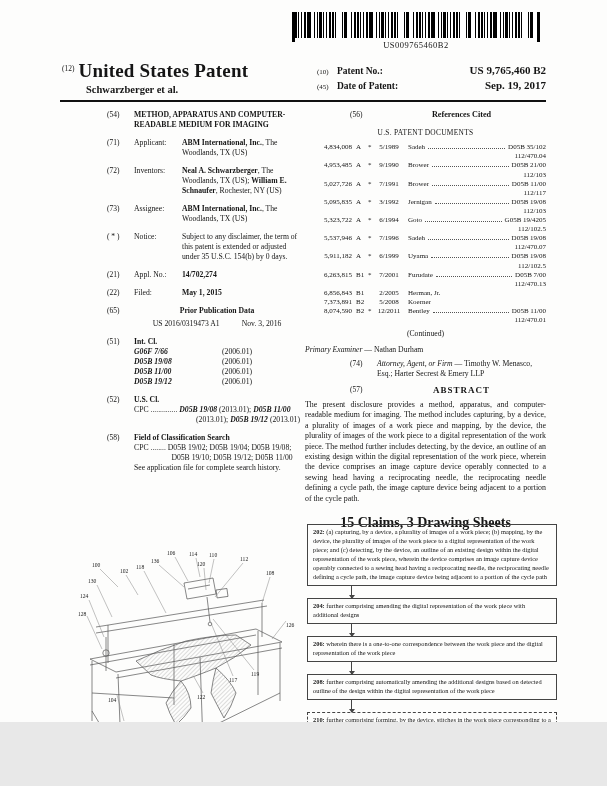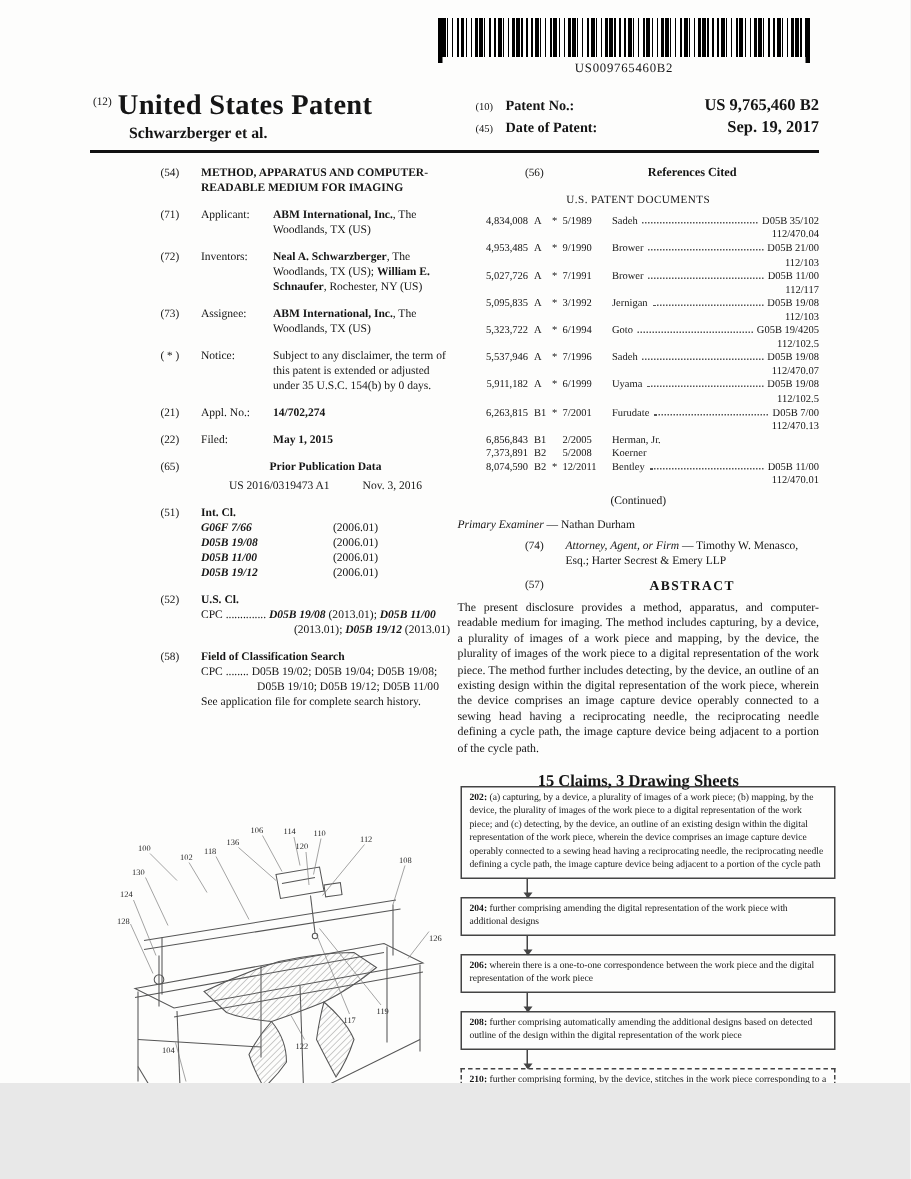--- a/index.html
+++ b/index.html
@@ -54,34 +54,34 @@
   .intcl-code { width:88px; }
   .cpc-line2 { text-align:right; }
   .fcs-line2 { text-align:center; padding-left:30px; }
   
   .refs-head { font-weight:bold; text-align:center; font-size:8.2px; }
   .refs-sub { text-align:center; font-size:7.4px; margin:7px 0 6px 0; letter-spacing:.3px; }
   .ref-row { display:flex; align-items:baseline; font-size:7px; line-height:1.3; padding-left:10px; }
   .rn { width:37px; text-align:right; flex:none; }
   .rk { width:12px; text-align:left; flex:none; margin-left:4px; }
   .rs { width:7px; flex:none; }
-  .rd { width:28px; text-align:left; flex:none; }
+  .rd { width:28px; text-align:center; flex:none; }
   .rname { margin-left:5px; white-space:nowrap; }
   .rlead { flex:1; border-bottom:1px dotted #555; margin:0 3px 2px 3px; }
   .noleader .rlead { border:none; }
   .rcls { white-space:nowrap; }
   .ref-sub { text-align:right; font-size:7px; line-height:1.3; }
   .ref-sub:empty { display:none; }
   .continued { text-align:center; margin:4px 0 6px 0; }
   .examiner { margin-bottom:4px; }
   .attorney { display:flex; margin-bottom:6px; }
   .abstract-head { display:flex; margin-bottom:3px; }
   .abstract-title { flex:1; text-align:center; font-weight:bold; font-size:9px; letter-spacing:1px; }
   .abstract-body { text-align:justify; font-size:7.9px; line-height:1.32; }
-  .claims-line { text-align:center; font-weight:bold; font-size:11px; margin-top:10px; }
+  .claims-line { text-align:center; font-weight:bold; font-size:14px; margin-top:10px; }
   
   .flowchart { position:absolute; left:307px; top:524px; width:250px; }
   .fc-box { border:1px solid #444; padding:3px 5px; font-size:6.4px; line-height:1.4; text-align:left; }
   .fc-box.dashed { border-style:dashed; }
   .fc-id { font-weight:bold; }
   .fc-arrow { position:relative; width:1px; height:12px; background:#444; margin-left:44px; }
   .fc-arrow::after {
     content:""; position:absolute; bottom:-1px; left:-2.5px;
     border-left:3px solid transparent; border-right:3px solid transparent; border-top:4px solid #444;
   }

